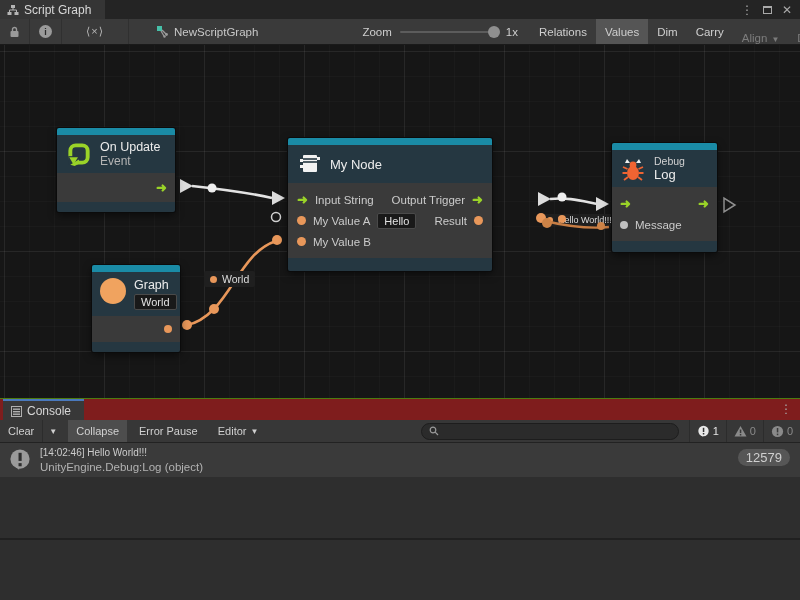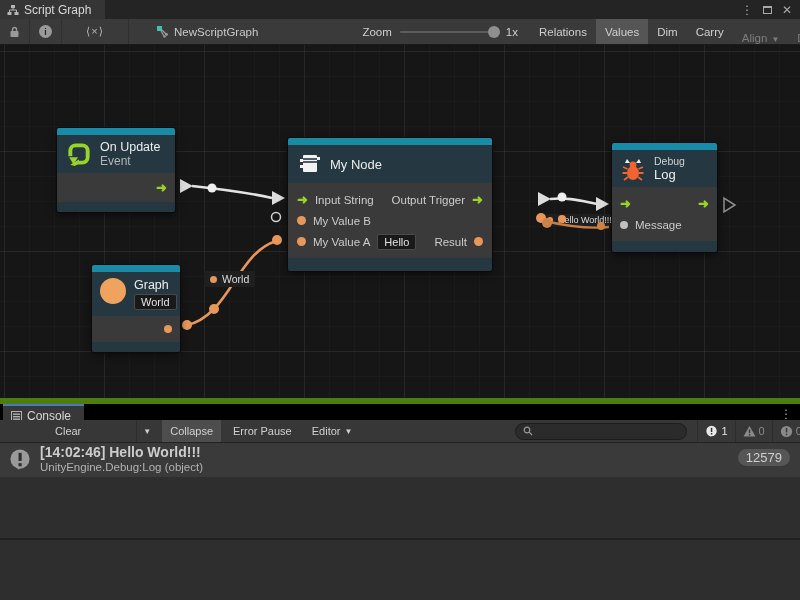--- a/index.html
+++ b/index.html
@@ -64,38 +64,38 @@
   #world-label { left:204px; top:226px; z-index:3; font-size:10.5px; }
   #world-label .ldot { width:7px; height:7px; }
   #helloworld-label { left:543px; top:169px; z-index:1; font-size:9px; padding:1px 4px; }
   #helloworld-label .ldot { width:6px; height:6px; }
 
   
   .icon-onupdate, .icon-unit, .icon-bug { flex:0 0 auto; }
   .icon-string { width:26px; height:26px; border-radius:50%; background:#f0a35f; flex:0 0 auto; }
 
   
-  .con-tabbar { position:absolute; left:0; top:398px; width:800px; height:22px; background:#000000; border-top:6px solid #4d7c0f; }
+  .con-tabbar { position:absolute; left:0; top:398px; width:800px; height:22px; background:#7f1d1d; border-top:1px solid #4d7c0f; }
   .con-accent { position:absolute; left:3px; top:0; width:81px; height:2px; background:#4a79bd; }
   .con-tab { position:absolute; left:3px; top:2px; width:81px; height:20px; background:#383838; display:flex; align-items:center; gap:5px; padding:0 8px; font-size:12px; color:#d6d6d6; }
   .con-menu { position:absolute; right:8px; top:3px; color:#aaa; font-size:12px; }
   .con-toolbar { position:absolute; left:0; top:420px; width:800px; height:23px; background:#373737; border-bottom:1px solid #222; display:flex; align-items:center; font-size:11px; color:#d0d0d0; }
-  .cbtn { height:100%; display:flex; align-items:center; padding:0 8px; white-space:nowrap;margin-left:47px; }
+  .cbtn { height:100%; display:flex; align-items:center; padding:0 8px; white-space:nowrap; }
   .cbtn.active { background:#4d4d4d; }
   .cbtn.caretonly { padding:0 6px; border-left:1px solid #2c2c2c; }
   .searchbox { flex:1; margin:0 10px 0 155px; height:17px; background:#2b2b2b; border:1px solid #1d1d1d; border-radius:9px; display:flex; align-items:center; padding:0 7px; gap:4px; }
   .searchbox input { flex:1; background:transparent; border:none; outline:none; color:#ddd; font-size:11px; }
   .badge { display:flex; align-items:center; gap:3px; padding:0 7px; height:100%; border-left:1px solid #2c2c2c; }
   .badge .cnt { font-size:11px; }
   .cnt.lit { color:#e4e4e4; } .cnt.dim { color:#8a8a8a; }
 
   .con-list { position:absolute; left:0; top:443px; width:800px; height:95px; background:#2e2e2e; }
   .log-row { position:relative; height:34px; background:#3a3a3a; display:flex; align-items:center; gap:8px; padding:0 8px; }
   .log-lines { display:flex; flex-direction:column; justify-content:center; line-height:15px; }
-  .log-l1 { font-size:14px; color:#cccccc;font-weight:bold; }
+  .log-l1 { font-size:10px; color:#cccccc; }
   .log-l2 { font-size:11.5px; color:#b2b2b2; }
   .log-count { position:absolute; right:10px; top:6px; background:#565656; color:#cfcfcf; font-size:13px; border-radius:9px; padding:1px 8px; }
   .con-divider { position:absolute; left:0; top:538px; width:800px; height:2px; background:#202020; }
   .con-detail { position:absolute; left:0; top:540px; width:800px; height:60px; background:#2e2e2e; }
 </style>
 </head>
 <body>
 
 <div id="app">
 
@@ -262,32 +262,32 @@
             <span class="plabel">Input String</span>
           </div>
           <div class="pgroup">
             <span class="plabel">Output Trigger</span>
             <span class="flowarrow">➜</span>
           </div>
         </div>
         <div class="prow">
           <div class="pgroup">
             <span class="vdot"></span>
-            <span class="plabel">My Value B</span>
-          </div>
-        </div>
-        <div class="prow">
-          <div class="pgroup">
-            <span class="vdot"></span>
             <span class="plabel">My Value A</span>
             <span class="vfield">Hello</span>
           </div>
           <div class="pgroup">
             <span class="plabel">Result</span>
             <span class="vdot"></span>
+          </div>
+        </div>
+        <div class="prow">
+          <div class="pgroup">
+            <span class="vdot"></span>
+            <span class="plabel">My Value B</span>
           </div>
         </div>
       </div>
       <div class="nftr" style="height:13px;"></div>
     </div>
 
     <div class="node" style="left:92px; top:220px; width:88px;">
       <div class="strip"></div>
       <div class="nhdr" style="padding:6px 8px; align-items:flex-start;">
         <span class="icon-string"></span>

